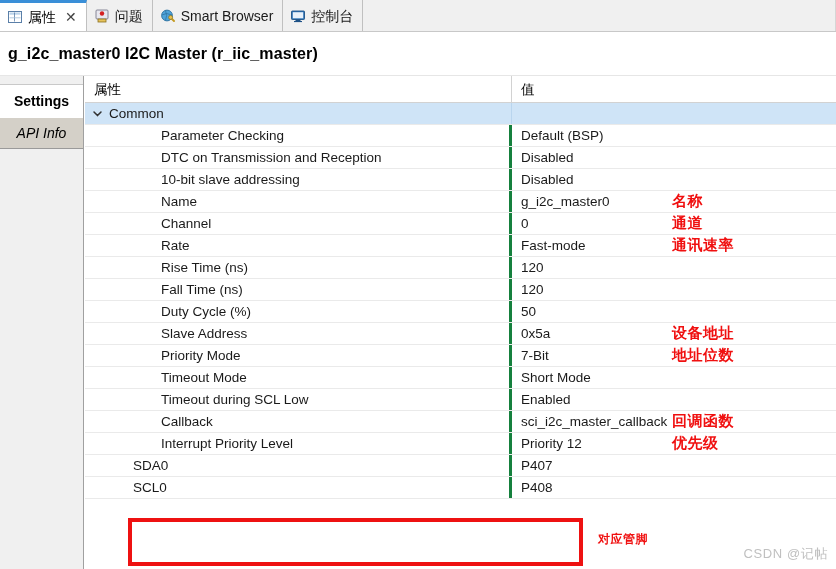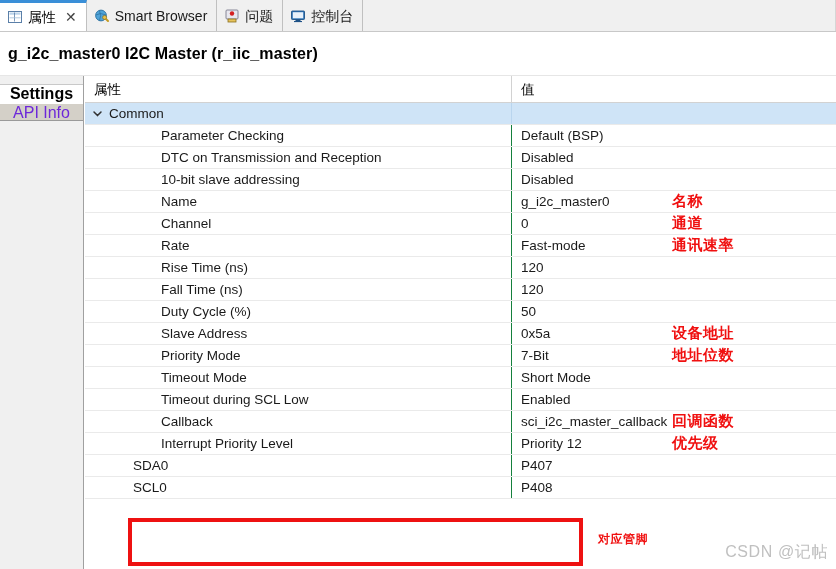--- a/index.html
+++ b/index.html
@@ -98,37 +98,39 @@
     background: #f0f0f0;
     border-right: 1px solid #a0a0a0;
     box-sizing: border-box;
   }
   .sidebar-top-strip {
     height: 8px;
     background: #f0f0f0;
     border-bottom: 1px solid #c9c9c9;
   }
   .side-btn {
-    height: 18px;
-    display: flex;
+    height: 32px;
+    display: flex;
+    align-items: center;
     justify-content: center;
-    font-size: 16px;
+    font-size: 14px;
     box-sizing: border-box;
     cursor: default;
   }
   .side-btn.selected {
     background: #ffffff;
     font-weight: bold;
     color: #000;
   }
   .side-btn.normal {
     background: #d4d0c8;
     border-top: 1px solid #ffffff;
     border-bottom: 1px solid #9a9a9a;
-    color: #6d28d9;
+    color: #000000;
+    font-style: italic;
   }
   .sidebar-rest {
     background: #f0f0f0;
     height: 431px;
   }
 
   
   .table-wrap {
     position: absolute;
     left: 85px; top: 76px;
@@ -163,21 +165,21 @@
     align-items: stretch;
     box-sizing: border-box;
     border-bottom: 1px solid #eaeaea;
     position: relative;
   }
   .trow.sel { background: #cfe4f7; border-bottom: 1px solid #cfe4f7; }
   .trow.grp { border-bottom: 1px solid #eaeaea; }
   .cell-prop {
     width: 427px;
     box-sizing: border-box;
-    border-right: 1px solid #15803d;
+    border-right: 3px solid #15803d;
     display: flex;
     align-items: center;
     font-size: 13.5px;
     color: #1a1a1a;
     white-space: nowrap;
     overflow: hidden;
   }
   .trow.sel .cell-prop { border-right: 1px solid #b9d5ee; }
   .cell-val {
     flex: 1 1 auto;
@@ -229,21 +231,21 @@
     font-weight: bold;
     font-size: 12px;
     white-space: nowrap;
     letter-spacing: 0.5px;
   }
 
   .watermark {
     position: absolute;
     right: 8px;
     bottom: 6px;
-    font-size: 16px;
+    font-size: 13px;
     color: #c0c0c0;
     letter-spacing: 0.6px;
     white-space: nowrap;
   }
 </style>
 </head>
 <body>
 
 <div id="app">
 
@@ -255,36 +257,36 @@
         <rect x="2.5" y="3.5" width="11" height="2.2" fill="#bcd4ea"></rect>
         <line x1="7.5" y1="3.5" x2="7.5" y2="12.5" stroke="#5a7fa8" stroke-width="0.8"></line>
         <line x1="2.5" y1="8.8" x2="13.5" y2="8.8" stroke="#9fbcd6" stroke-width="0.8"></line>
       </svg>
       <span class="tab-label">属性</span>
       <span class="tab-close">✕</span>
     </div>
 
     <div class="tab">
       <svg class="tabicon" viewBox="0 0 16 16">
+        <rect x="2" y="2" width="12" height="9" rx="1" fill="#e8e8ef" stroke="#7a7a8c" stroke-width="0.9"></rect>
+        <circle cx="8" cy="5.5" r="2.2" fill="#d42020"></circle>
+        <rect x="4" y="11" width="8" height="3" fill="#e7c35a" stroke="#8a6f20" stroke-width="0.8"></rect>
+      </svg>
+      <span class="tab-label">问题</span>
+    </div>
+
+    <div class="tab">
+      <svg class="tabicon" viewBox="0 0 16 16">
         <circle cx="7" cy="7.5" r="5.4" fill="#4fa3d8" stroke="#2a6f9e" stroke-width="0.9"></circle>
         <path d="M2 7 Q6 4 12 7" stroke="#2a6f9e" stroke-width="0.7" fill="none"></path>
         <path d="M5.5 2.6 Q7.8 7.5 5.5 12.4" stroke="#2a6f9e" stroke-width="0.7" fill="none"></path>
         <path d="M10 9 l4 4" stroke="#c49a20" stroke-width="2" stroke-linecap="round"></path>
         <circle cx="10.6" cy="9.4" r="2" fill="#e8c14c" stroke="#8a6f20" stroke-width="0.7"></circle>
       </svg>
       <span class="tab-label">Smart Browser</span>
-    </div>
-
-    <div class="tab">
-      <svg class="tabicon" viewBox="0 0 16 16">
-        <rect x="2" y="2" width="12" height="9" rx="1" fill="#e8e8ef" stroke="#7a7a8c" stroke-width="0.9"></rect>
-        <circle cx="8" cy="5.5" r="2.2" fill="#d42020"></circle>
-        <rect x="4" y="11" width="8" height="3" fill="#e7c35a" stroke="#8a6f20" stroke-width="0.8"></rect>
-      </svg>
-      <span class="tab-label">问题</span>
     </div>
 
     <div class="tab">
       <svg class="tabicon" viewBox="0 0 16 16">
         <rect x="1.5" y="3" width="13" height="8.5" rx="0.8" fill="#2d74b8" stroke="#1d5186" stroke-width="0.9"></rect>
         <rect x="2.8" y="4.2" width="10.4" height="6.1" fill="#e8f1fa"></rect>
         <rect x="5.5" y="11.6" width="5" height="1.6" fill="#1d5186"></rect>
         <rect x="4" y="13" width="8" height="1.1" fill="#1d5186"></rect>
       </svg>
       <span class="tab-label">控制台</span>

